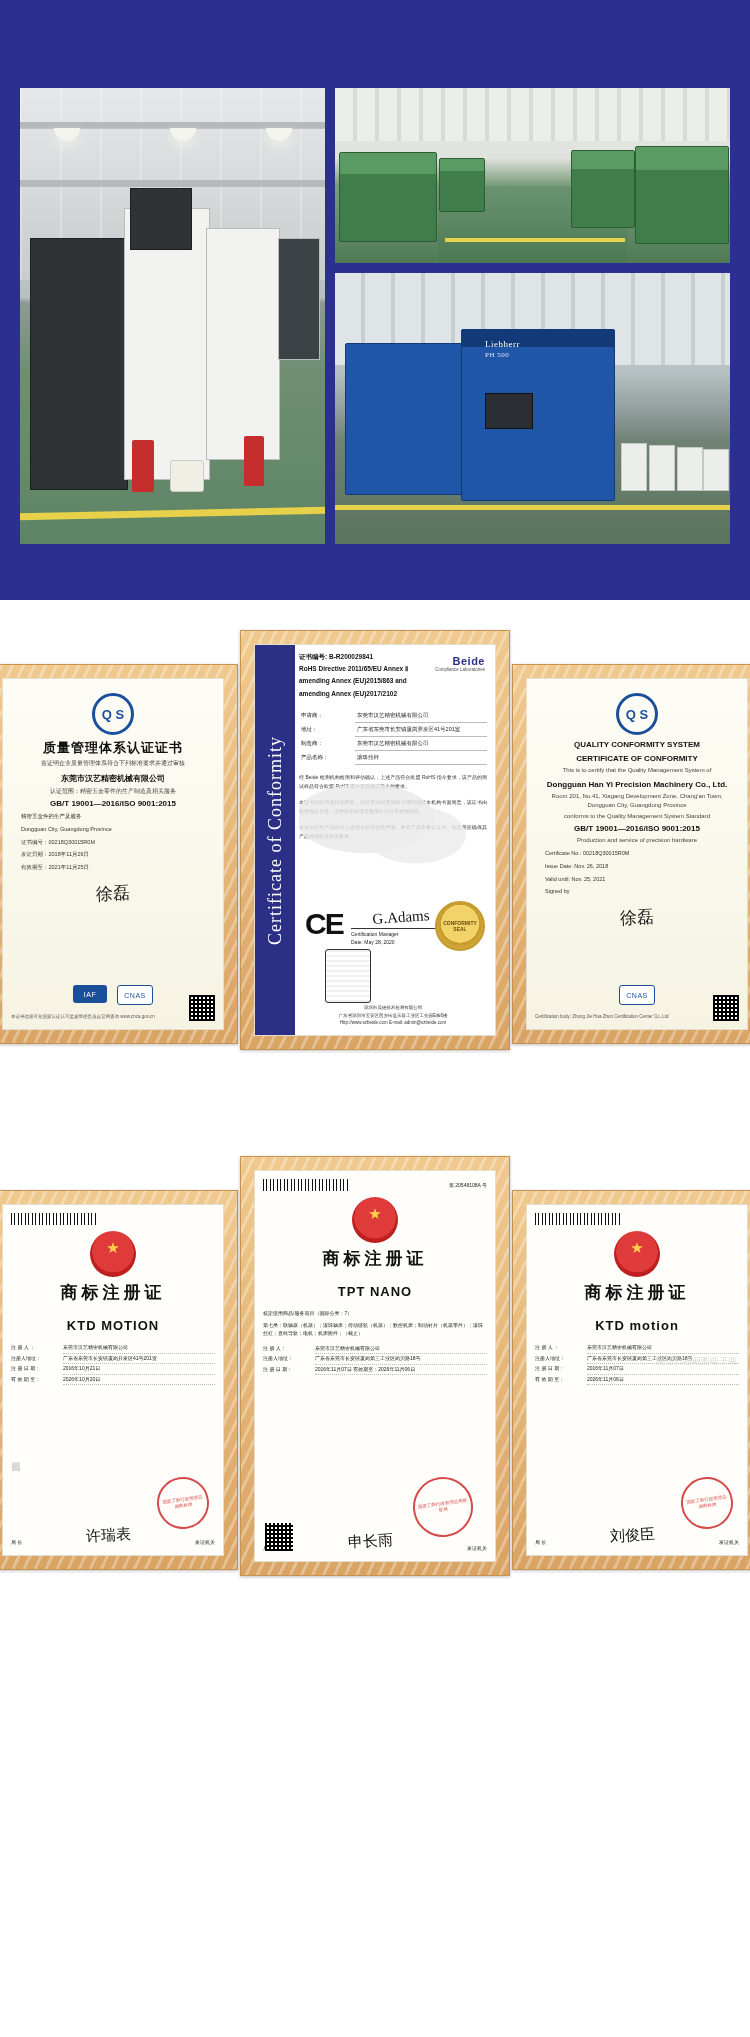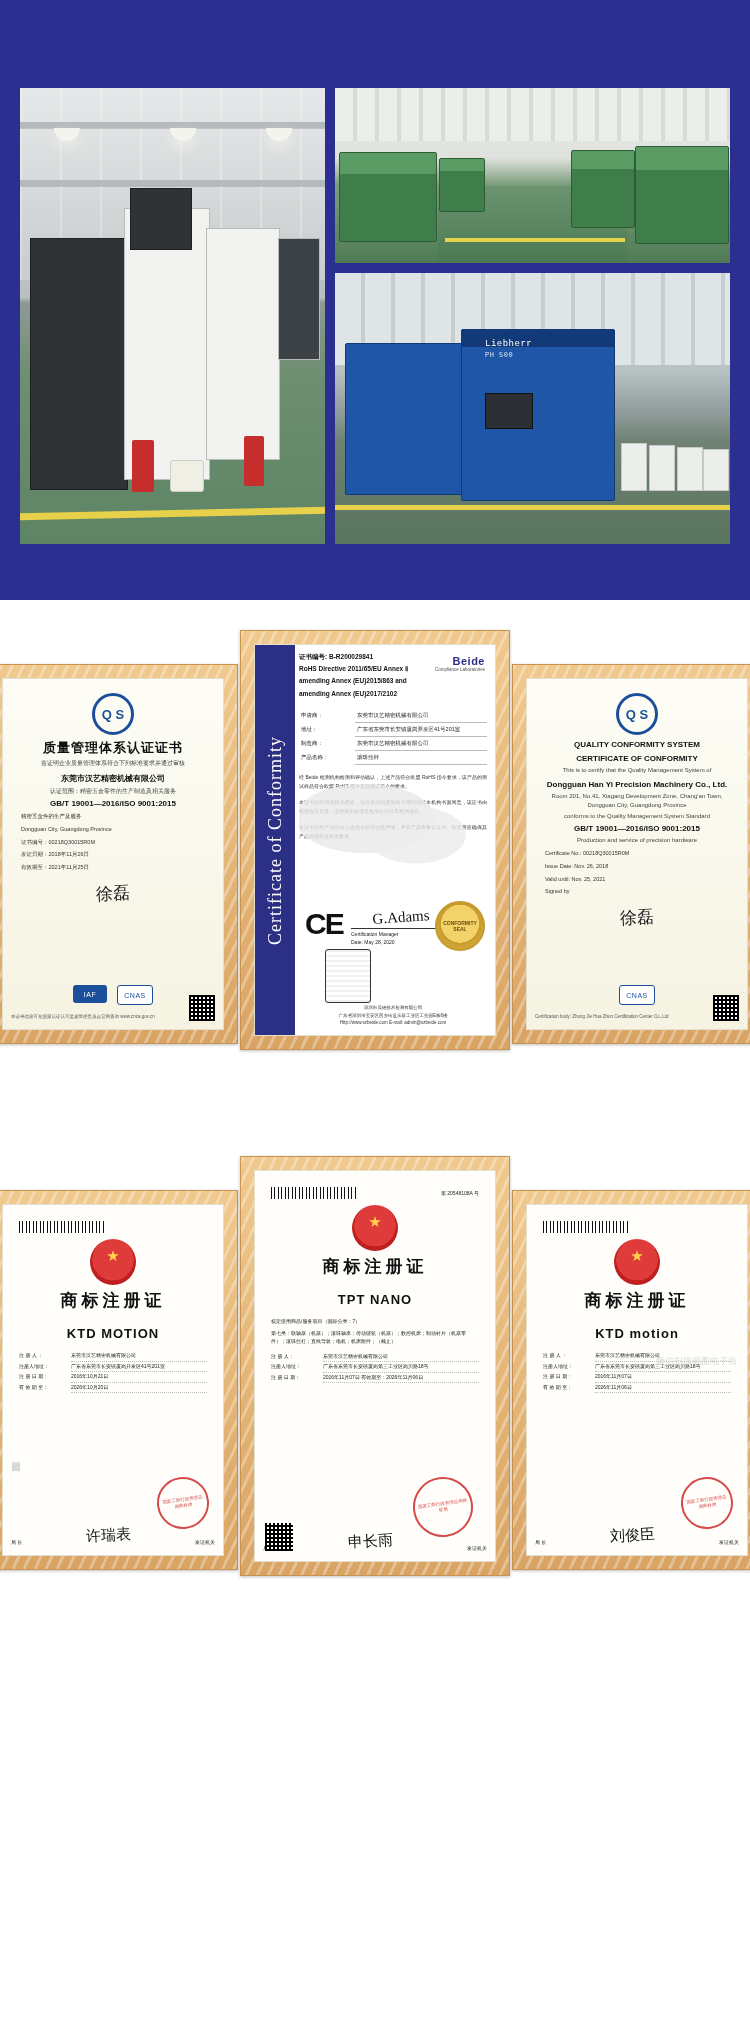--- a/index.html
+++ b/index.html
@@ -116,21 +116,21 @@
     background: repeating-linear-gradient(90deg,#dfe4e6 0 26px,#c7ced0 26px 30px);
   }
   .wsC .blue {
     position:absolute; background:#1f56a7; border:1px solid #123a78; border-radius:2px;
   }
   .wsC .blue.dark { background:#123a78; }
   .wsC .screenbox { position:absolute; background:#2b2f33; border:1px solid #0f1113; }
   .wsC .white-mach { position:absolute; background:#eceeec; border:1px solid #c5c8c5; }
   .wsC .yline { position:absolute; height:5px; background:#e8d14a; }
   .wsC .label {
-    position:absolute; color:#fff; font-size:9px; letter-spacing:.5px; font-family:Liberation Mono, monospace;
+    position:absolute; color:#fff; font-size:9px; letter-spacing:.5px; font-family:Liberation Serif, serif;
   }
 
   
   .cert-section {
     width: 750px;
     background: #ffffff;
     position: relative;
     padding: 16px 0 10px 0;
     box-sizing: border-box;
   }
@@ -259,21 +259,21 @@
   }
   .coc .stamp {
     position:absolute; left:26px; bottom:26px; width:44px; height:50px;
     border:1px solid #333; border-radius:3px; font-size:4px; color:#333;
     display:flex; align-items:flex-end; justify-content:center; padding-bottom:2px;
     background: repeating-linear-gradient(0deg, rgba(0,0,0,.06) 0 2px, rgba(0,0,0,0) 2px 5px);
   }
   .coc .footer { position:absolute; left:0; right:0; bottom:2px; text-align:center; font-size:4.5px; color:#333; line-height:1.7;}
 
   
-  .tm { position:absolute; inset:0; background:#fffefb; padding:16px; box-sizing:border-box; }
+  .tm { position:absolute; inset:0; background:#fffefb; padding:8px; box-sizing:border-box; }
   .tm .topbar {
     display:flex; align-items:center; justify-content:space-between; font-size:5px; color:#222;
   }
   .tm .barcode {
     height:12px; width:86px;
     background: repeating-linear-gradient(90deg,#111 0 1px,#fff 1px 3px, #111 3px 4px, #fff 4px 7px);
   }
   .tm .emblem {
     width: 46px; height:46px; margin: 6px auto 2px auto; border-radius:50%;
     background: radial-gradient(circle at 50% 45%, #e03b3b 0 60%, #c32020 61%, #a81818 100%);

